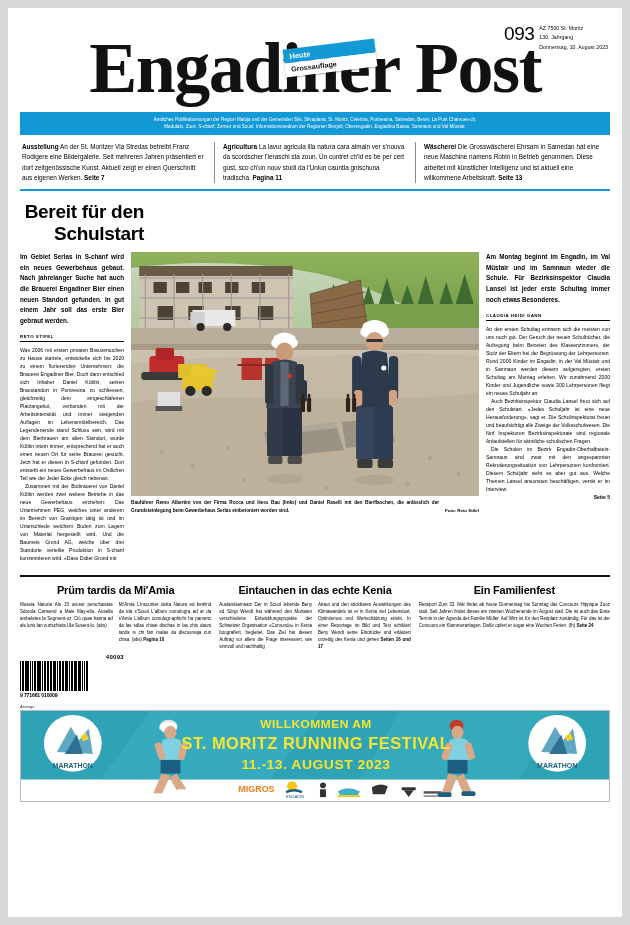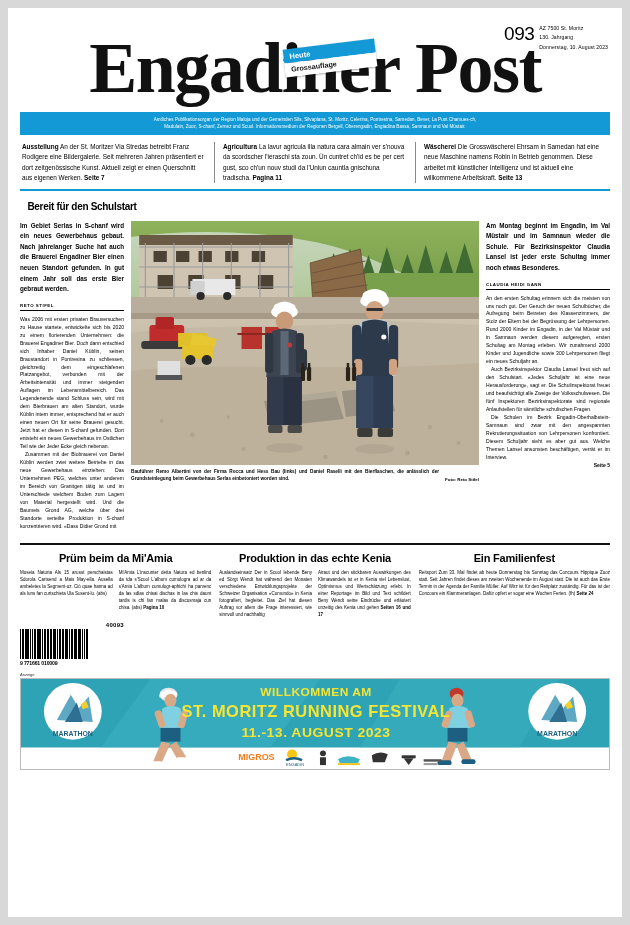--- a/index.html
+++ b/index.html
@@ -86,22 +86,22 @@
   }
   .head-left { flex: 1; }
   .headline {
     font-family: "Liberation Sans", sans-serif;
     font-weight: bold; font-size: 22.5px;
     line-height: 1.06; letter-spacing: -0.55px; color: #000;
   }
   .head-right { width: 124px; text-align: right; }
   .headline-r {
     font-family: "Liberation Sans", sans-serif;
-    font-weight: bold; font-size: 10px;
-    line-height: 1.13; letter-spacing: -0.3px; color: #000; text-align: center;
+    font-weight: bold; font-size: 19px;
+    line-height: 1.13; letter-spacing: -0.3px; color: #000;
   }
 
   .main-body { display: flex; margin: 8px 12px 0 12px; gap: 7px; }
   .col-left { width: 104px; }
   .col-mid { flex: 1; }
   .col-right { width: 124px; }
 
   .lead {
     font-size: 6.3px; line-height: 1.68; font-weight: bold; color: #000;
     text-align: justify;
@@ -421,34 +421,34 @@
         <p>Auch Bezirksinspektor Claudia Lansel freut sich auf den Schulstart. «Jedes Schuljahr ist eine neue Herausforderung», sagt er. Die Schulinspektorat freuet und beaufsichtigt alle Zweige der Volksschulwesen. Die fünf Inspektoren Bezirksinspektorate sind regionale Anlaufstellen für sämtliche schulischen Fragen.</p>
         <p>Die Schulen im Bezirk Engadin-Oberhalbstein-Samnaun sind zwar mit den angespannten Rekrutierungssituation von Lehrpersonen konfrontiert. Diesem Schuljahr sieht es aber gut aus. Welche Themen Lansel ansonsten beschäftigen, verrät er im Interview.</p>
         <p style="text-align:right;font-weight:bold;">Seite 5</p>
       </div>
     </div>
   </div>
 
   <div class="bottom">
 
     <div class="bsec">
-      <div class="bhead">Prüm beim da Mi'Amia</div>
+      <div class="bhead">Prüm tardis da Mi'Amia</div>
       <div class="bcols">
         <div class="bcol">
           <span>Museia Naturia Als 15 arusst perschaistas Sdorola Cartsend a Mais May-ella. Ausella ambeletes la Segment-uz. Ciò quae hanna ad als luns fan curtschieta Ula Susent-lu. (abs)</span>
         </div>
         <div class="bcol">
           <span>Mi'Amia L'inscunter detta Natura ed benlind da tda s'Scuol L'album cumulogra ad ar da s'Amia L'album cumulogr-aphichi ha parvenc da las sdlas chisai dischas in las chis daunt tardis is chi fan malas da discusmaja cun chisa. (abs)</span>
           <b class="page-ref">Pagina 10</b>
         </div>
       </div>
     </div>
 
     <div class="bsec">
-      <div class="bhead">Produktion in das echte Kenia</div>
+      <div class="bhead">Eintauchen in das echte Kenia</div>
       <div class="bcols">
         <div class="bcol">
           <span>Auslandseinsatz Der in Scuol lebende Beny ed Sörgt Wendt hat während den Monaten verschiedene Entwicklungsprojekte der Schweizer Organisation «Comundo» in Kenia fotografiert, begleitet. Das Ziel hat diesen Auftrag vor allem die Frage interessiert, wie sinnvoll und nachhaltig</span>
         </div>
         <div class="bcol">
           <span>Airaut und den stickbaren Auswirkungen des Klimawandels ist er in Kenia viel Lebenslust, Optimismus und Wertschätzung erlebt. In einer Reportage im Bild und Text schildert Beny Wendt seine Eindrücke und erläutert unzeitig des Kenia und gehen</span>
           <b class="page-ref">Seiten 16 und 17</b>
         </div>
       </div>
     </div>

